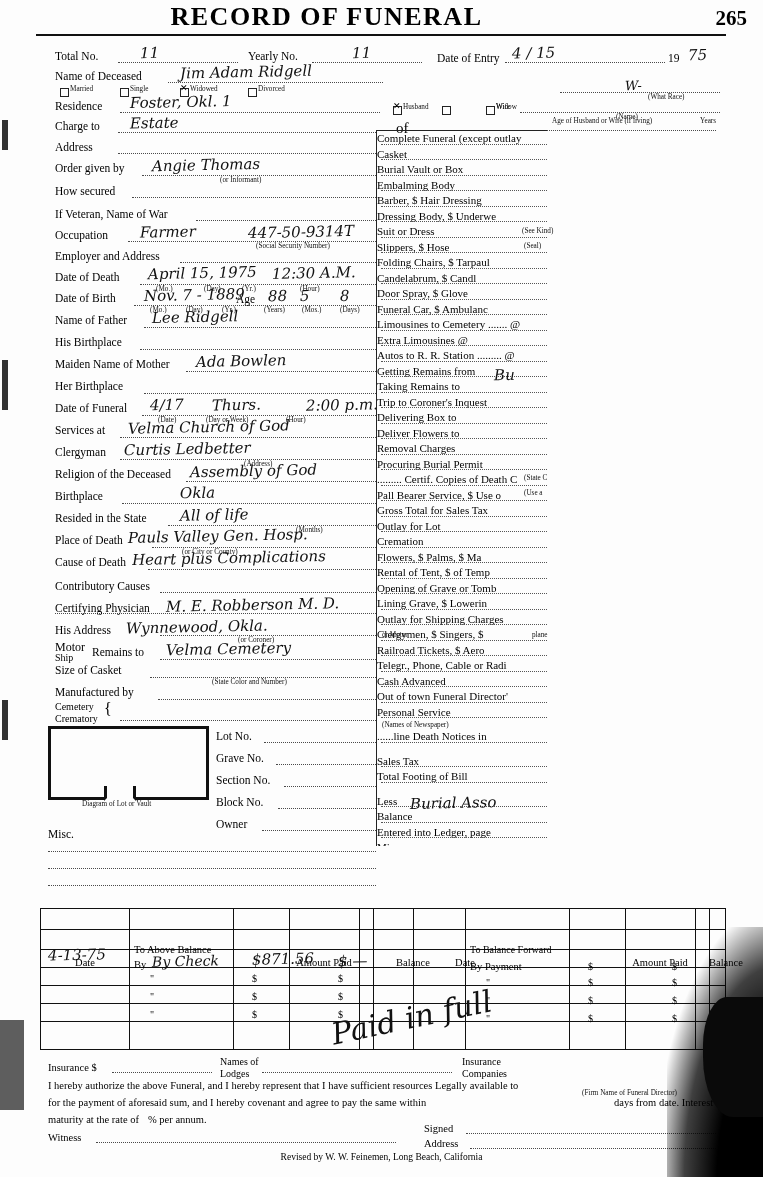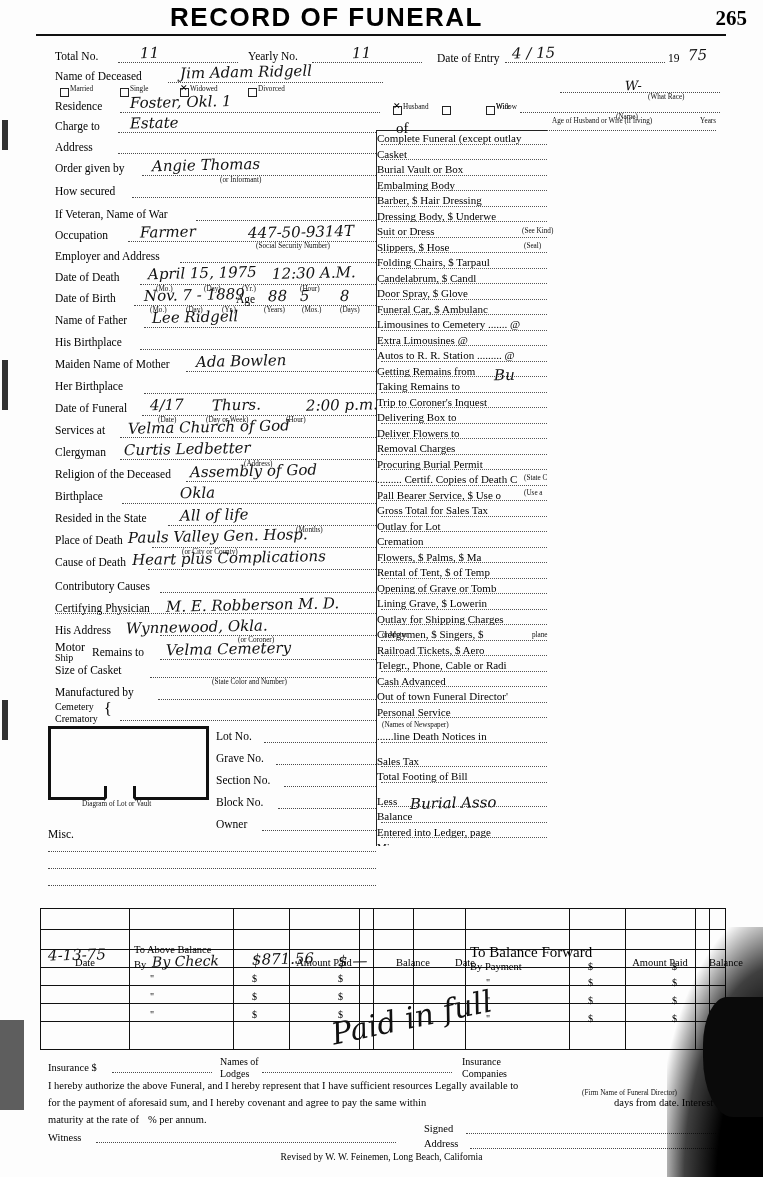--- a/index.html
+++ b/index.html
@@ -22,21 +22,21 @@
     height: 1177px;
     background: #fdfdfd;
   }
   
   .title {
     position: absolute;
     top: 2px;
     left: 0;
     width: 653px;
     text-align: center;
-    font-family: Liberation Sans, sans-serif;
+    font-family: Liberation Serif, serif;
     font-weight: bold;
     font-size: 26px;
     letter-spacing: 1.5px;
   }
   .page-number {
     position: absolute;
     top: 6px;
     right: 16px;
     font-size: 21px;
     font-weight: bold;
@@ -662,21 +662,21 @@
   <div class="lbl" style="left:150px; top:973px; font-size:10px;">"</div>
   <div class="lbl" style="left:150px; top:991px; font-size:10px;">"</div>
   <div class="lbl" style="left:150px; top:1009px; font-size:10px;">"</div>
   <div class="lbl" style="left:252px; top:973px; font-size:10px;">$</div>
   <div class="lbl" style="left:252px; top:991px; font-size:10px;">$</div>
   <div class="lbl" style="left:252px; top:1009px; font-size:10px;">$</div>
   <div class="lbl" style="left:338px; top:973px; font-size:10px;">$</div>
   <div class="lbl" style="left:338px; top:991px; font-size:10px;">$</div>
   <div class="lbl" style="left:338px; top:1009px; font-size:10px;">$</div>
 
-  <div class="lbl" style="left:470px; top:944px; font-size:15px;">To Balance Forward</div>
+  <div class="lbl" style="left:470px; top:944px; font-size:10px;">To Balance Forward</div>
   <div class="lbl" style="left:470px; top:961px; font-size:10.5px;">By Payment</div>
   <div class="lbl" style="left:486px; top:977px; font-size:10px;">"</div>
   <div class="lbl" style="left:486px; top:995px; font-size:10px;">"</div>
   <div class="lbl" style="left:486px; top:1013px; font-size:10px;">"</div>
   <div class="lbl" style="left:588px; top:961px; font-size:10px;">$</div>
   <div class="lbl" style="left:588px; top:977px; font-size:10px;">$</div>
   <div class="lbl" style="left:588px; top:995px; font-size:10px;">$</div>
   <div class="lbl" style="left:588px; top:1013px; font-size:10px;">$</div>
   <div class="lbl" style="left:672px; top:961px; font-size:10px;">$</div>
   <div class="lbl" style="left:672px; top:977px; font-size:10px;">$</div>

